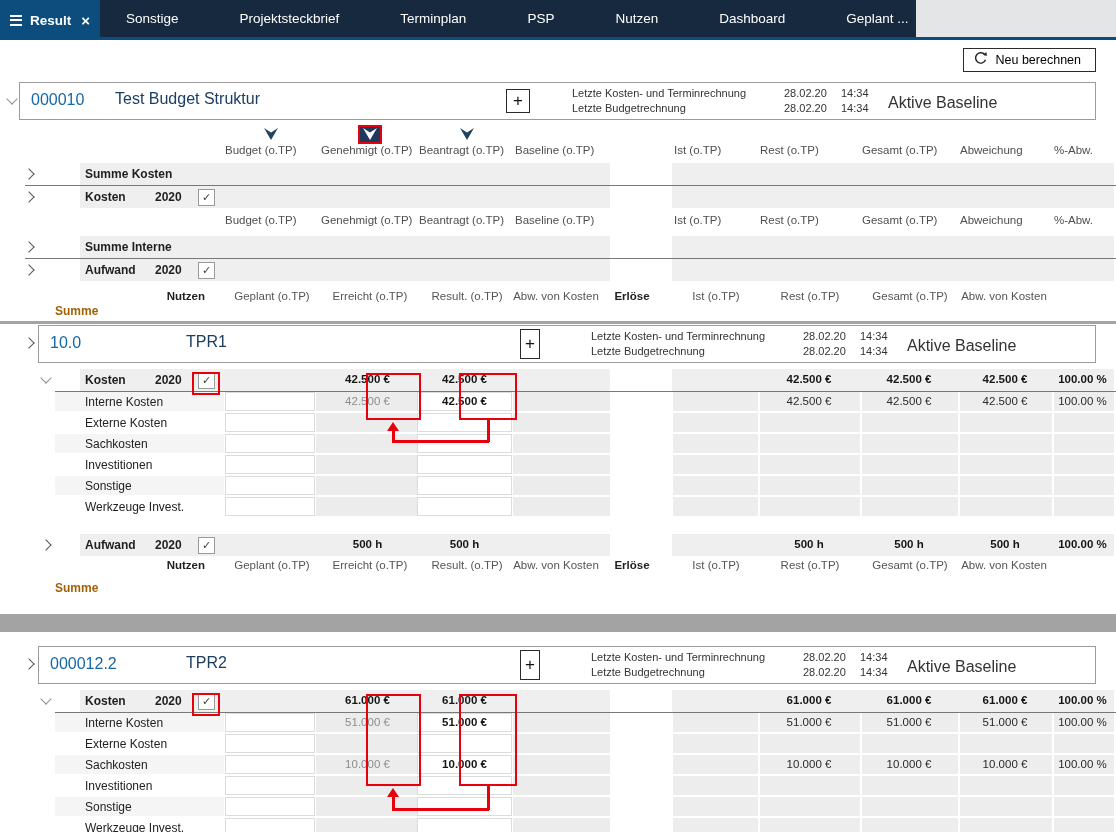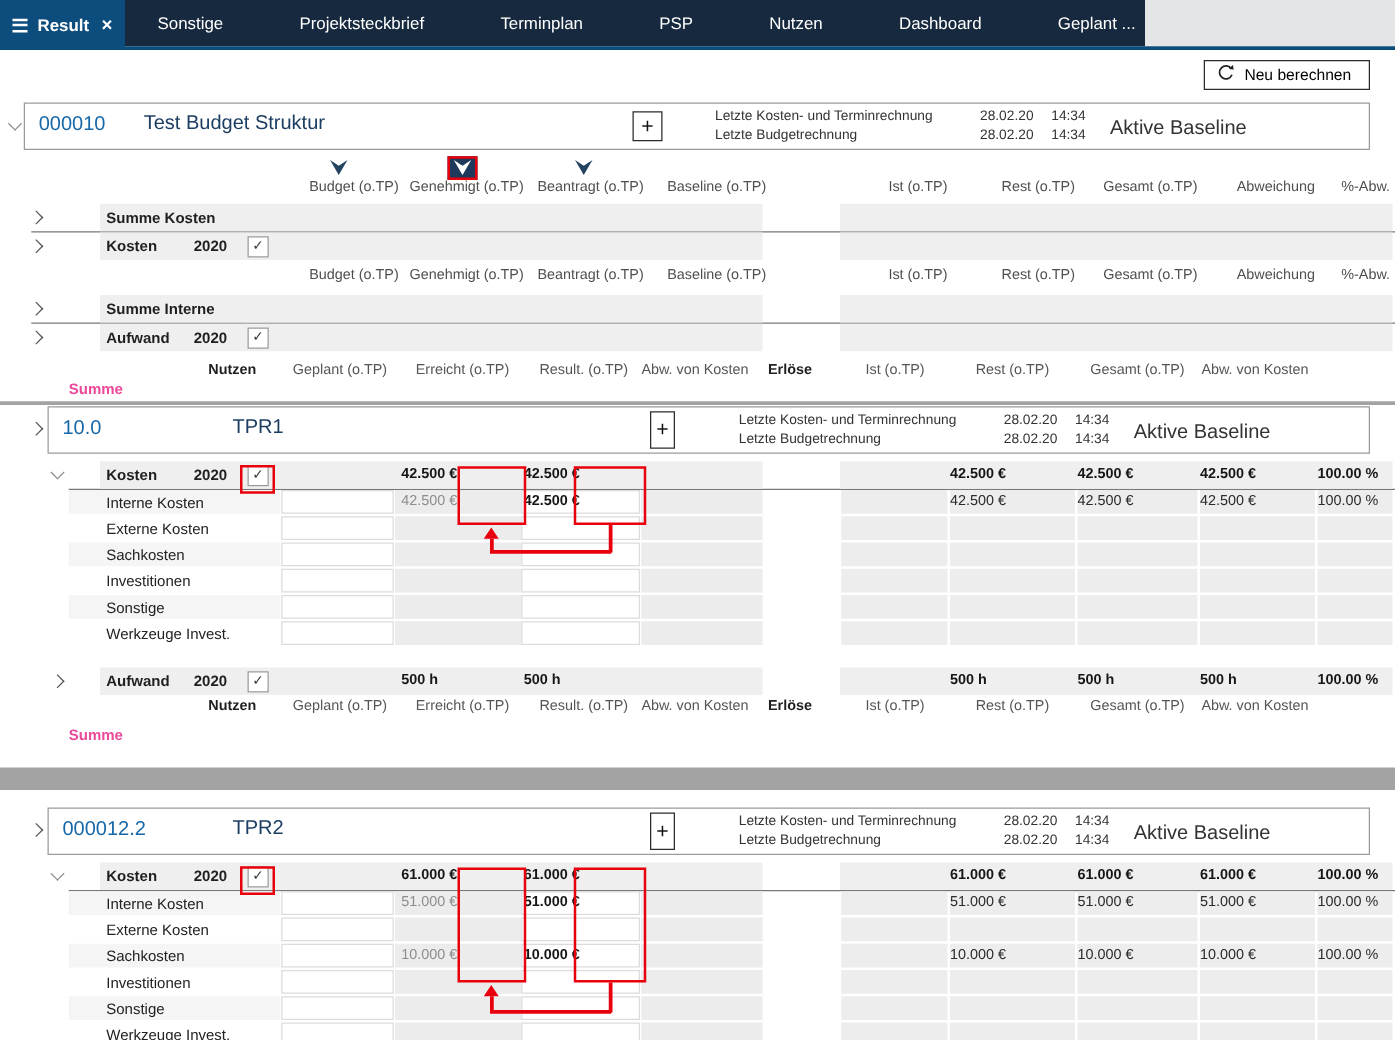--- a/index.html
+++ b/index.html
@@ -49,39 +49,39 @@
   .chv{position:absolute;width:7px;height:7px;border-right:1.6px solid #555;border-bottom:1.6px solid #555}
   .chv.r{transform:rotate(-45deg)}
   .chv.d{transform:rotate(45deg);border-color:#8f8f8f}
 
   
   .funrow{position:relative;height:38px}
   .funnel{position:absolute;top:5px;width:24px;height:19px;display:flex;align-items:center;justify-content:center;cursor:pointer}
   .funnel svg{display:block}
   .funnel.hl{background:#1d3a5c;border:2px solid #e8000d;box-sizing:border-box}
   .colhead{position:relative;height:22px}
-  .ch{position:absolute;bottom:4px;font-size:11.5px;color:#4f4f4f;text-align:right;white-space:nowrap}
+  .ch{position:absolute;bottom:4px;font-size:11.5px;color:#4f4f4f;text-align:left;white-space:nowrap}
   .p-bud{left:225px;width:94px}.p-gen{left:321px;width:98px}.p-bea{left:419px;width:96px}.p-bas{left:515px;width:98px}
   .p-ist{left:674px;width:84px}.p-rest{left:760px;width:100px}.p-ges{left:862px;width:96px}
   .p-abw{left:960px;width:92px}.p-pct{left:1054px;width:58px}
 
   
   .grow{position:relative;height:22px;width:1116px}
   .band-l{position:absolute;left:80px;width:530px;top:0;height:22px;background:#efefef}
   .band-r{position:absolute;left:672px;width:442px;top:0;height:22px;background:#efefef}
   .glabel{position:absolute;left:85px;top:4px;font-size:12px;font-weight:bold;color:#1f1f1f}
   .gyear{position:absolute;left:155px;top:4px;font-size:12px;font-weight:bold;color:#1f1f1f}
   .cb{position:absolute;left:198px;top:3px;width:15px;height:15px;background:#fff;border:1px solid #9a9a9a;
       text-align:center;line-height:14px;font-size:11px;color:#3c3c3c;cursor:pointer}
   .sepline{height:1px;background:#787878;margin-left:25px}
   .sepline.sub{margin-left:55px}
   .thicksep{height:3px;background:#a3a3a3}
 
   
-  .v{position:absolute;font-size:11.5px;text-align:left;top:4px;color:#2b2b2b;white-space:nowrap}
+  .v{position:absolute;font-size:11.5px;text-align:center;top:4px;color:#2b2b2b;white-space:nowrap}
   .v.b{font-weight:bold;color:#161616}
   .v.gy{color:#8d8d8d}
   .v-gen{left:321px;width:93px}.v-bea{left:419px;width:91px}.v-rest{left:760px;width:98px}.v-ges{left:862px;width:94px}
   .v-abw{left:960px;width:90px}.v-pct{left:1054px;width:57px}
 
   
   .srow{position:relative;height:21px;width:972px}
   .sr-strip{position:absolute;left:55px;width:169px;top:0;height:19px;background:#f5f5f5}
   .srlabel{position:absolute;left:85px;top:3px;font-size:12px;color:#222}
   .cl{position:absolute;top:0;height:19px;box-sizing:border-box}
@@ -99,21 +99,21 @@
   
   .nutrow{position:relative;height:16px}
   .nz{position:absolute;top:1px;font-size:11.5px;color:#555;text-align:center;white-space:nowrap}
   .nz-nutzen{left:95px;width:110px;text-align:right;font-weight:bold;color:#1f1f1f}
   .nz-gep{left:225px;width:94px}.nz-err{left:321px;width:98px}.nz-res{left:419px;width:96px}
   .nz-abk{left:500px;width:112px}
   .nz-erl{left:592px;width:80px;font-weight:bold;color:#1f1f1f}
   .nz-ist{left:674px;width:84px}.nz-rest{left:760px;width:100px}.nz-ges{left:862px;width:96px}
   .nz-abk2{left:948px;width:112px}
   .sumrow{position:relative;height:16px}
-  .sumlbl{position:absolute;left:55px;top:1px;font-size:12px;font-weight:bold;color:#ec4899}
+  .sumlbl{position:absolute;left:55px;top:1px;font-size:12px;font-weight:bold;color:#a16207}
 
   
   .tprbody{position:relative}
   .ann{position:absolute;pointer-events:none;z-index:5}
   .redbox{position:absolute;border:2px solid #e8000d;box-sizing:border-box}
   .redline{position:absolute;background:#e8000d}
   .redhead{position:absolute;width:0;height:0;border-left:6px solid transparent;
       border-right:6px solid transparent;border-bottom:9px solid #e8000d}.gap8{height:8px}.gap16{height:16px}.gap18{height:18px}
   .mt5{margin-top:5px}.mt6{margin-top:6px}.mt1{margin-top:1px}.mt2{margin-top:2px}
 </style>

